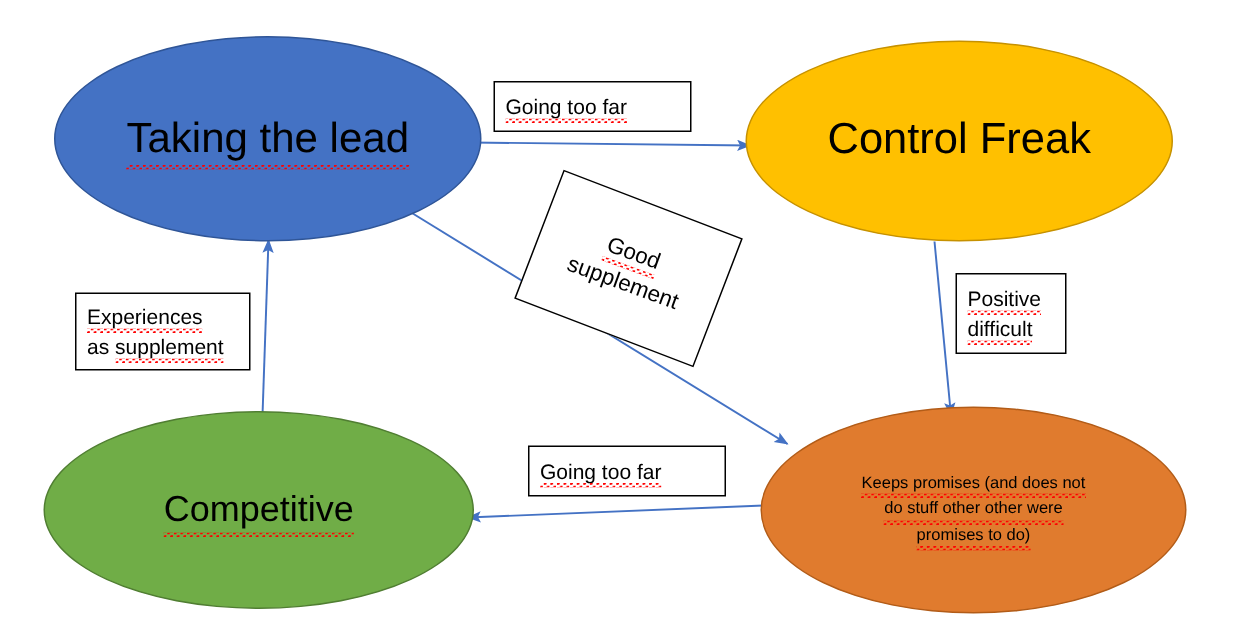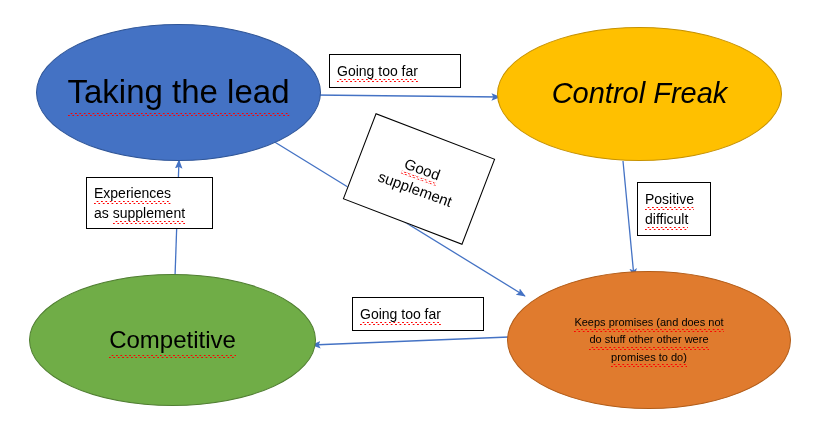--- a/index.html
+++ b/index.html
@@ -42,29 +42,29 @@
     line-height: 1.30;
     padding: 0 6px;
   }
 
   #node-taking-the-lead {
     left: 36px;  top: 24px;
     width: 285px; height: 137px;
     background: #4472C4;
     border: 1px solid #2F5597;
   }
-  #node-taking-the-lead .node-label { font-size: 33px; }
+  #node-taking-the-lead .node-label { font-size: 28px; }
 
   #node-control-freak {
     left: 497px; top: 27px;
     width: 285px; height: 134px;
     background: #FFC000;
     border: 1px solid #C69100;
   }
-  #node-control-freak .node-label { font-size: 29px; font-style: italic; }
+  #node-control-freak .node-label { font-size: 29px; }
 
   #node-competitive {
     left: 29px;  top: 274px;
     width: 287px; height: 132px;
     background: #70AD47;
     border: 1px solid #507E32;
   }
   #node-competitive .node-label { font-size: 24px; }
 
   #node-keeps-promises {
@@ -105,21 +105,21 @@
     color: #000000;
     font-size: 14px;
     line-height: 1.45;
     display: flex;
     flex-direction: column;
     justify-content: center;
     padding: 2px 7px;
   }
   #label-going-too-far-top { left: 329px; top: 54px;  width: 132px; height: 34px; }
   #label-going-too-far-bottom { left: 352px; top: 297px; width: 132px; height: 34px; }
-  #label-experiences-as-difficult { left: 50px; top: 177px; width: 127px; height: 52px; margin-left: 36px; }
+  #label-experiences-as-difficult { left: 50px; top: 195px; width: 117px; height: 52px; }
   #label-positive-opposite { left: 637px; top: 182px; width: 74px; height: 54px; }
 
   #label-good-supplement {
     left: 355px; top: 133px;
     width: 128px; height: 92px;
     transform: rotate(21deg);
     transform-origin: center center;
     align-items: center;
     text-align: center;
     padding: 0;

